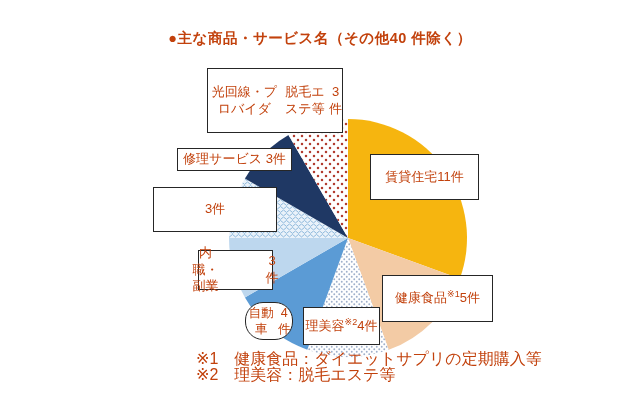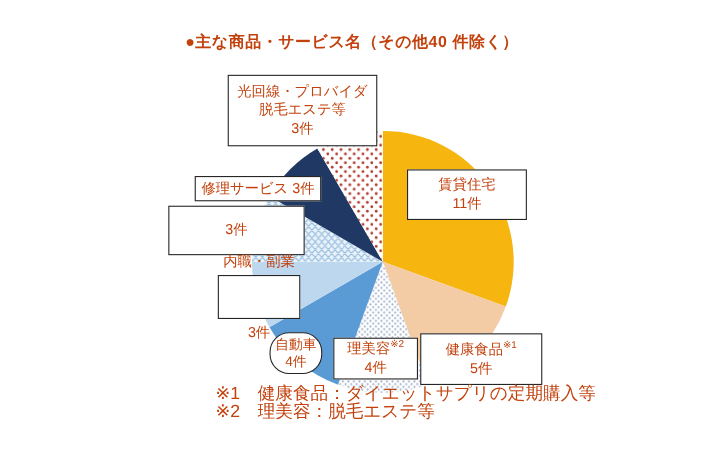--- a/index.html
+++ b/index.html
@@ -8,33 +8,33 @@
     font-family:"Liberation Sans","DejaVu Sans",sans-serif; color:#c2410c;
     overflow:hidden;
   }
   .title {
     position:absolute; top:29px; left:0; width:100%;
     text-align:center; font-weight:bold; font-size:14.5px; letter-spacing:0.5px;
   }
   .pie { position:absolute; left:228px; top:118px; width:240px; height:240px; }
   .callout {
     position:absolute; background:#ffffff; border:1.5px solid #262626;
-    box-sizing:border-box; display:flex; flex-direction:column;
+    box-sizing:border-box; display:flex; flex-direction:row;
     justify-content:center; align-items:center; text-align:center;
     font-size:13px; line-height:1.3;
   }
   .callout sup { font-size:9px; line-height:0; }
   #box-fiber   { left:207px; top:68px;  width:136px; height:65px; }
-  #box-repair  { left:177px; top:160px; width:115px; height:23px; }
+  #box-repair  { left:177px; top:148px; width:115px; height:23px; }
   #box-rental  { left:370px; top:154px; width:109px; height:46px; }
   #box-clothes { left:153px; top:187px; width:124px; height:45px; }
   #box-sidejob { left:198px; top:250px; width:75px;  height:40px;gap:47px; }
   #box-car     { left:245px; top:302px; width:48px;  height:38px; font-size:12.5px;border-radius:18px; }
   #box-beauty  { left:303px; top:307px; width:77px;  height:38px; }
-  #box-health  { left:382px; top:275px; width:111px; height:47px;margin-top:28px; }
+  #box-health  { left:382px; top:275px; width:111px; height:47px; }
   .footnotes {
     position:absolute; left:196px; top:351px;
     font-size:16px; line-height:16px;
   }
 </style>
 </head>
 <body>
 
 <div class="stage">
 

